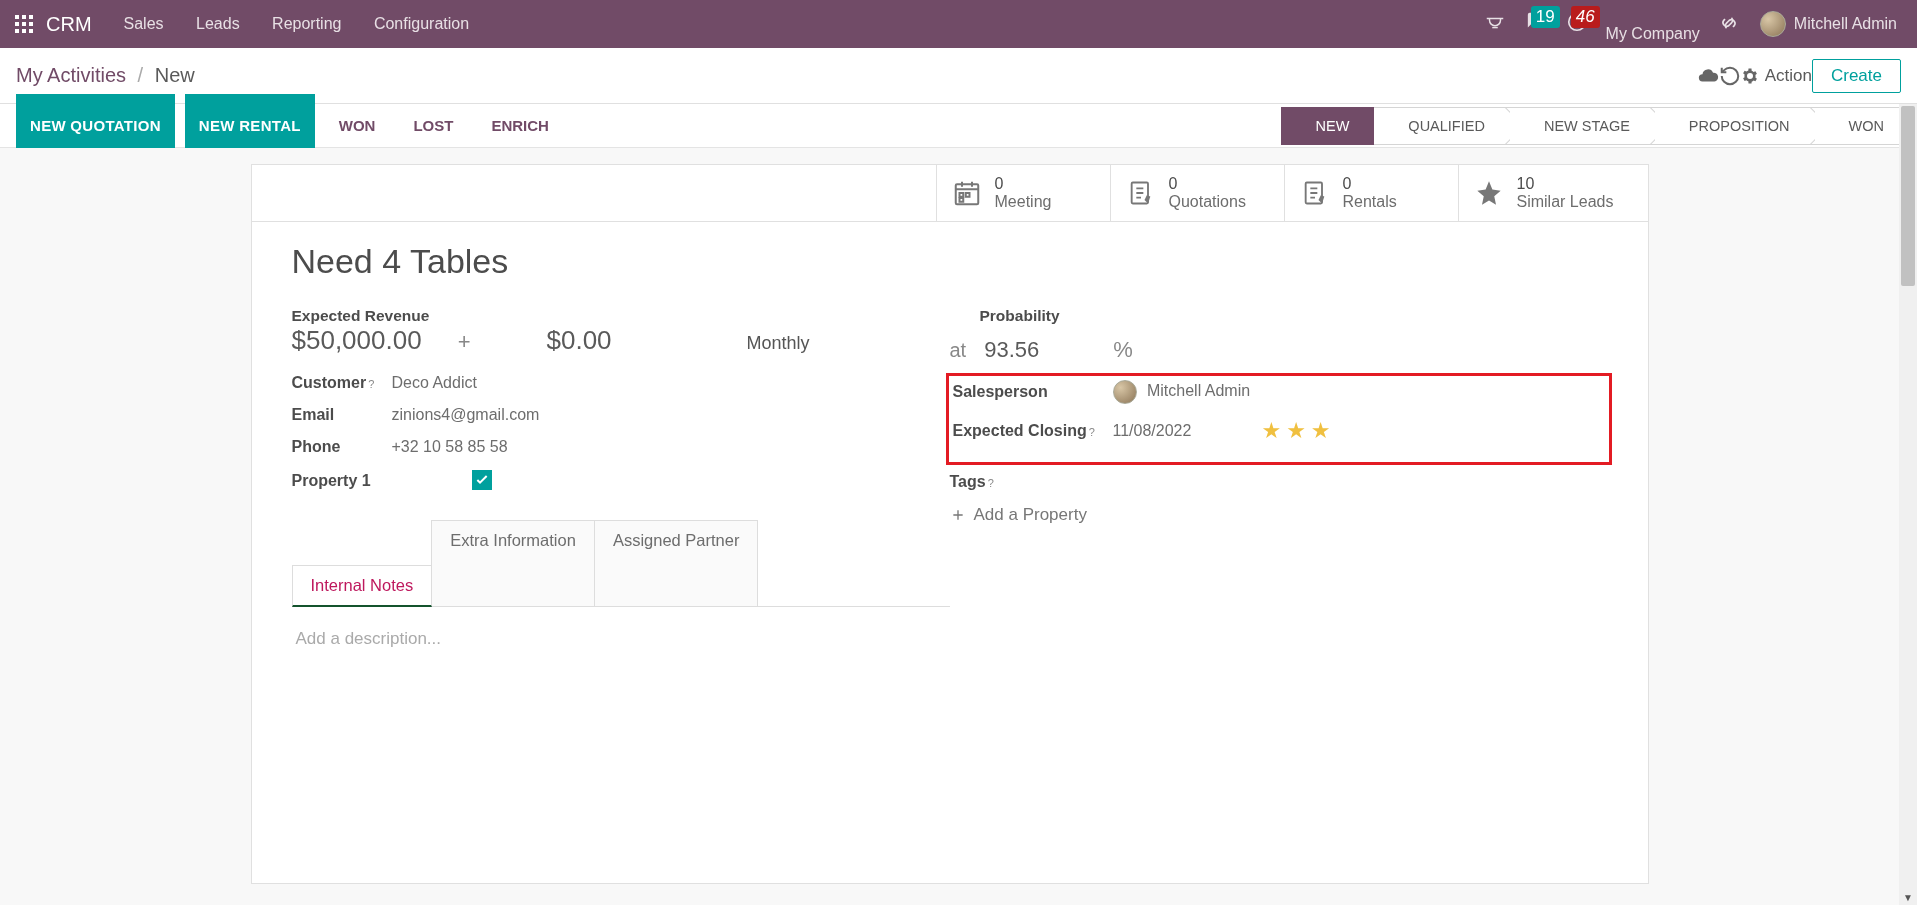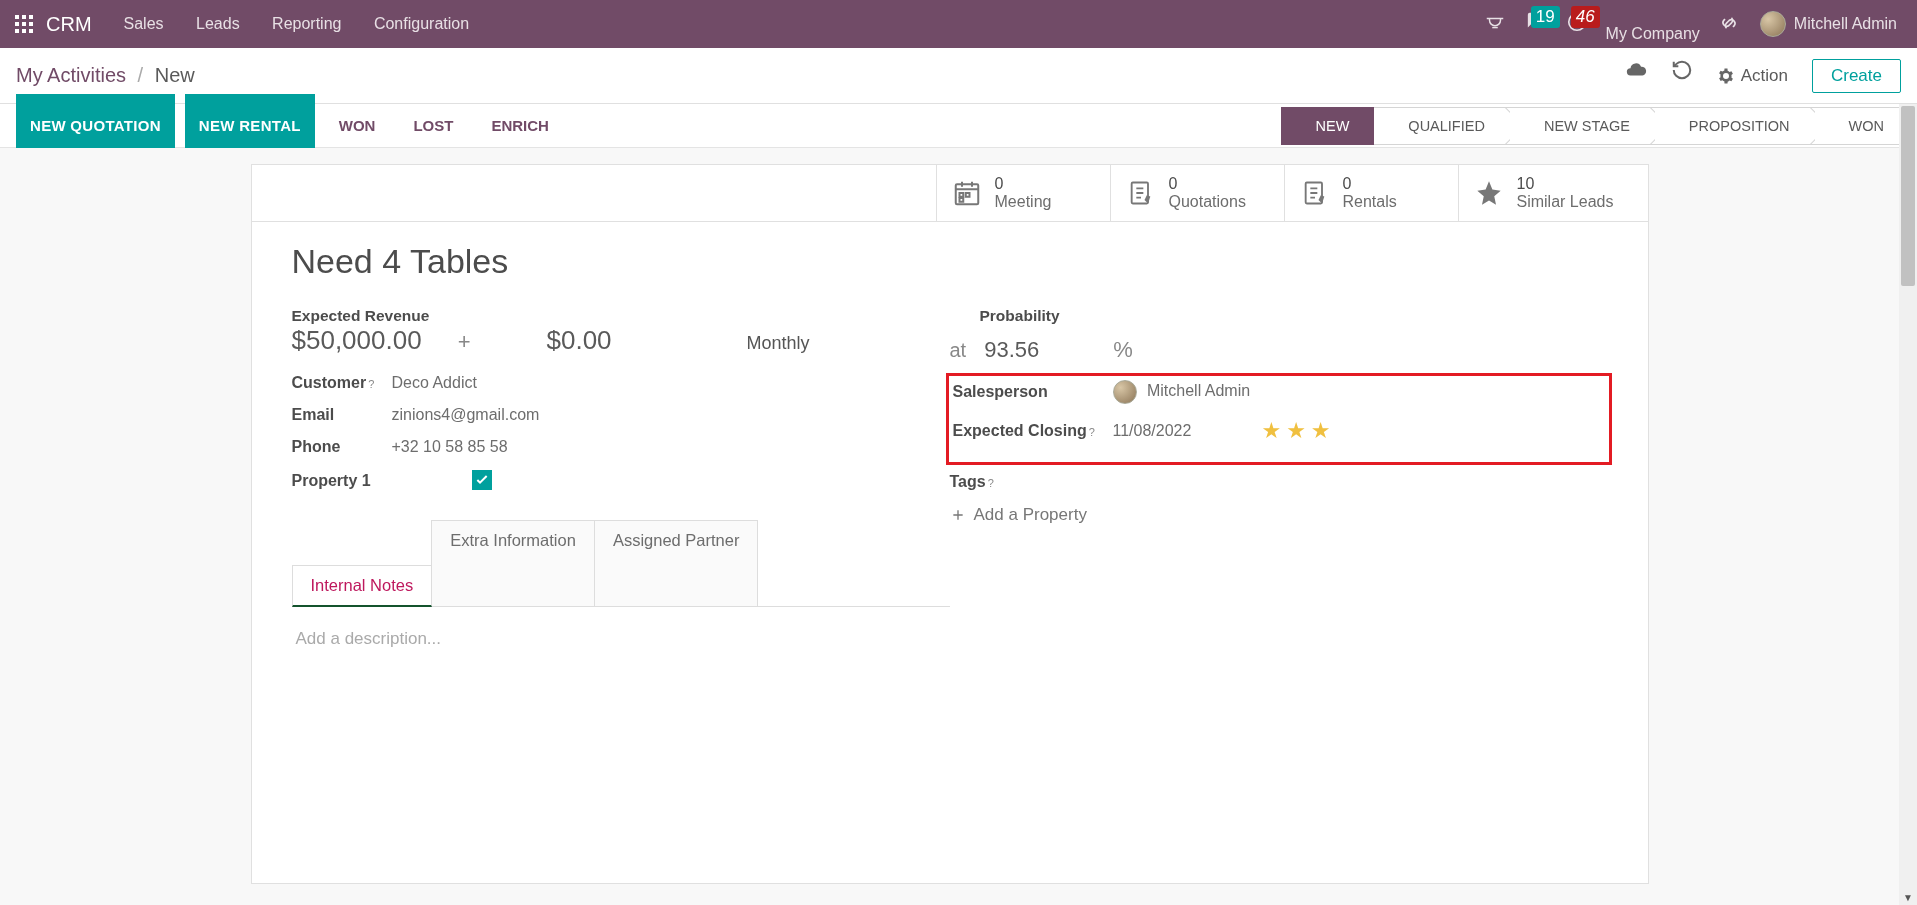--- a/index.html
+++ b/index.html
@@ -20,21 +20,21 @@
   .badge-num.blue { background:#b91c1c;font-style:italic; }
   .company { font-size:16px; color:#e8e0e5;margin-top:20px; }
   .user { display:flex; align-items:center; gap:8px; color:#e8e0e5; font-size:16px; }
   .avatar-sm { width:26px; height:26px; border-radius:50%; background:radial-gradient(circle at 30% 30%, #d8c6a6, #8b7455); border:1px solid #aa9; }
   
   
   .controlrow { height:56px; background:#fff; display:flex; align-items:center; border-bottom:1px solid #e0e0e0; padding:0 16px; }
   .breadcrumb { font-size:20px; color:#5a5a5a; }
   .breadcrumb .bc-link { color:#714B67; }
   .breadcrumb .sep { color:#aaa; padding:0 6px; }
-  .ctrl-actions { margin-left:auto; display:flex; gap:24px; }
+  .ctrl-actions { margin-left:auto; display:flex; align-items:center; }
   .ctrl-icon { width:22px; height:22px; }
   .action-btn { display:flex; align-items:center; gap:6px; font-size:17px; color:#5a5a5a; cursor:pointer; }
   .create-btn { border:1px solid #00a09d; color:#00a09d; background:#fff; padding:6px 18px; font-size:17px; cursor:pointer; border-radius:2px; }
   
   
   .stagerow { height:44px; background:#fff; display:flex; align-items:center; padding:0 16px; border-bottom:1px solid #e4e4e4; }
   .stagerow-left { display:flex; gap:10px; align-items:center;}
   .btn-primary { background:#00a09d; color:#fff; border:none; font-size:15px; font-weight:600; padding:23px 14px; letter-spacing:.3px; cursor:pointer;}
   .btn-link { background:none; border:none; color:#714B67; font-size:15px; font-weight:600; padding:8px 14px; cursor:pointer; }
   .stages { margin-left:auto; display:flex; align-items:center; margin-right:-4px;}

